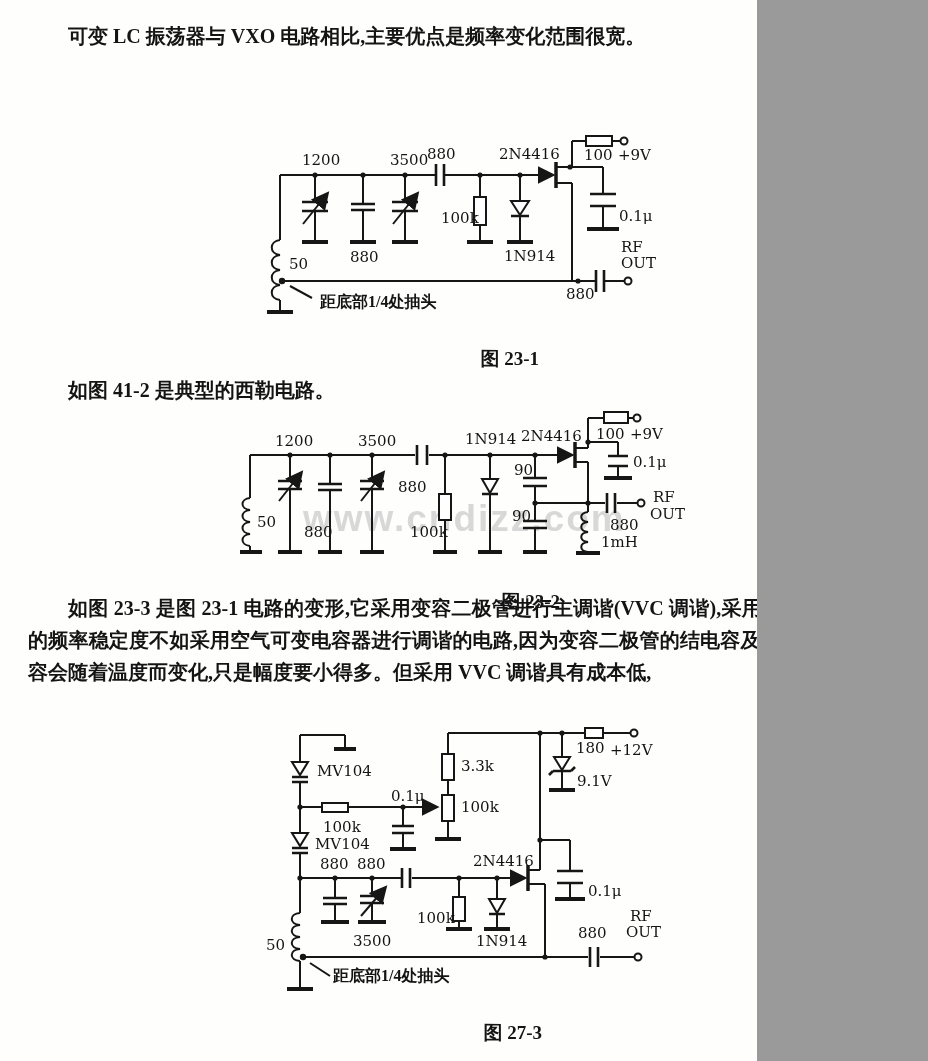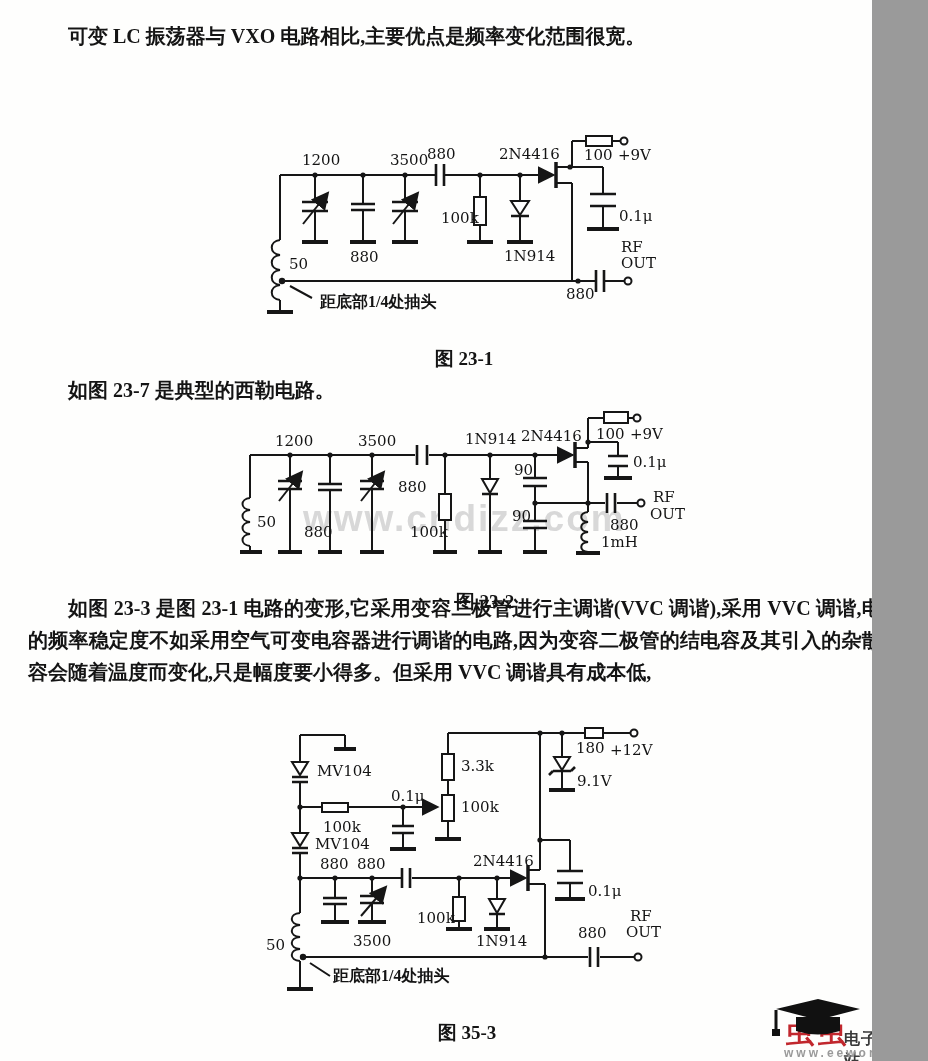--- a/index.html
+++ b/index.html
@@ -1,21 +1,21 @@
 <!DOCTYPE html>
 <html><head>
 <meta charset="utf-8">
 <style>
   html,body{margin:0;padding:0;background:#9a9a9a;}
-  .page{position:relative;width:872px;height:1061px;background:#fefefd;overflow:hidden;
+  .page{position:relative;width:757px;height:1061px;background:#fefefd;overflow:hidden;
         font-family:"Liberation Serif",serif;color:#141414;}
   .body-text{position:absolute;left:28px;width:874px;margin:0;
              font:bold 20px/32px "Liberation Serif",serif;
              text-align:justify;text-indent:2em;color:#141414;}
-  .caption{position:absolute;width:150px;text-align:center;
+  .caption{position:absolute;width:150px;text-align:right;
            font:bold 19px "Liberation Serif",serif;color:#141414;}
   .watermark{position:absolute;left:303px;top:498px;width:420px;
              font:bold 37px "Liberation Sans",sans-serif;color:#d2d2d2;
              letter-spacing:2px;opacity:.85;}
   .fig{position:absolute;}
   .fig .w{fill:none;stroke:#161616;stroke-width:2;}
   .fig .pl{fill:none;stroke:#161616;stroke-width:2.6;}
   .fig .g4{fill:none;stroke:#161616;stroke-width:4;}
   .fig .bx{fill:#fff;stroke:#161616;stroke-width:2;}
   .fig .dio{fill:#fff;stroke:#161616;stroke-width:2;}
@@ -29,21 +29,21 @@
   .logo .site{position:absolute;left:82px;top:36px;font:bold 16px "Liberation Serif",serif;color:#3a3a3a;letter-spacing:1px;}
   .logo .url{position:absolute;left:22px;top:53px;font:bold 12px "Liberation Sans",sans-serif;color:#9a9a9a;letter-spacing:3px;}
   .logo svg{position:absolute;left:0;top:0;}
 </style>
 </head>
 <body>
 
 <div class="page">
 
   <p class="body-text" style="top:20px">可变 LC 振荡器与 VXO 电路相比,主要优点是频率变化范围很宽。</p>
-  <p class="body-text" style="top:374px">如图 23-7 是典型的西勒电路。</p>
+  <p class="body-text" style="top:374px">如图 41-2 是典型的西勒电路。</p>
   <p class="body-text" style="top:592px">如图 23-3 是图 23-1 电路的变形,它采用变容二极管进行主调谐(VVC 调谐),采用 VVC 调谐,电路的频率稳定度不如采用空气可变电容器进行调谐的电路,因为变容二极管的结电容及其引入的杂散电容会随着温度而变化,只是幅度要小得多。但采用 VVC 调谐具有成本低,</p>
 
   <svg class="fig" style="left:260px;top:134px" width="410" height="188" viewBox="260 134 410 188">
     <defs>
       <marker id="a1" viewBox="0 0 10 10" refX="8" refY="5" markerWidth="9" markerHeight="9" orient="auto">
         <path d="M0,0 L10,5 L0,10 z" fill="#161616"></path>
       </marker>
     </defs>
     <g>
       <path class="w" d="M280,175 H436 M444,175 H553 M280,175 V240 M280,300 V311 M282,281 H596 M604,281 H624 M315,175 V202 M315,211 V241 M363,175 V204 M363,210 V241 M405,175 V202 M405,211 V241 M480,175 V197 M480,225 V241 M520,175 V201 M520,216 V241 M557,167 H572 M572,167 V141 M572,141 H586 M612,141 H620 M572,167 H603 M603,167 V194 M603,206 V227 M557,183 H572 M572,183 V281 M290,286 L312,298"></path>
@@ -216,21 +216,21 @@
     <text x="588" y="896">0.1μ</text>
     <text x="417" y="923">100k</text>
     <text x="353" y="946">3500</text>
     <text x="476" y="946">1N914</text>
     <text x="266" y="950">50</text>
     <text x="578" y="938">880</text>
     <text x="630" y="921">RF</text>
     <text x="626" y="937">OUT</text>
     <text x="333" y="981" class="cjk">距底部1/4处抽头</text>
   </svg>
-  <div class="caption" style="left:392px;top:1020px">图 35-3</div>
+  <div class="caption" style="left:392px;top:1020px">图 27-3</div>
 
   <div class="logo">
     <span class="brand">虫虫</span>
     <span class="site">电子下载站</span>
     <div class="url">www.eeworm.com</div>
     <svg width="110" height="50" viewBox="0 0 110 50">
       <polygon points="14,16 56,6 98,16 56,27" fill="#111"></polygon>
       <path d="M34,24 L78,24 L78,38 Q56,45 34,38 Z" fill="#111"></path>
       <line x1="14" y1="17" x2="14" y2="36" stroke="#111" stroke-width="3"></line>
       <rect x="10" y="36" width="8" height="7" fill="#111"></rect>

